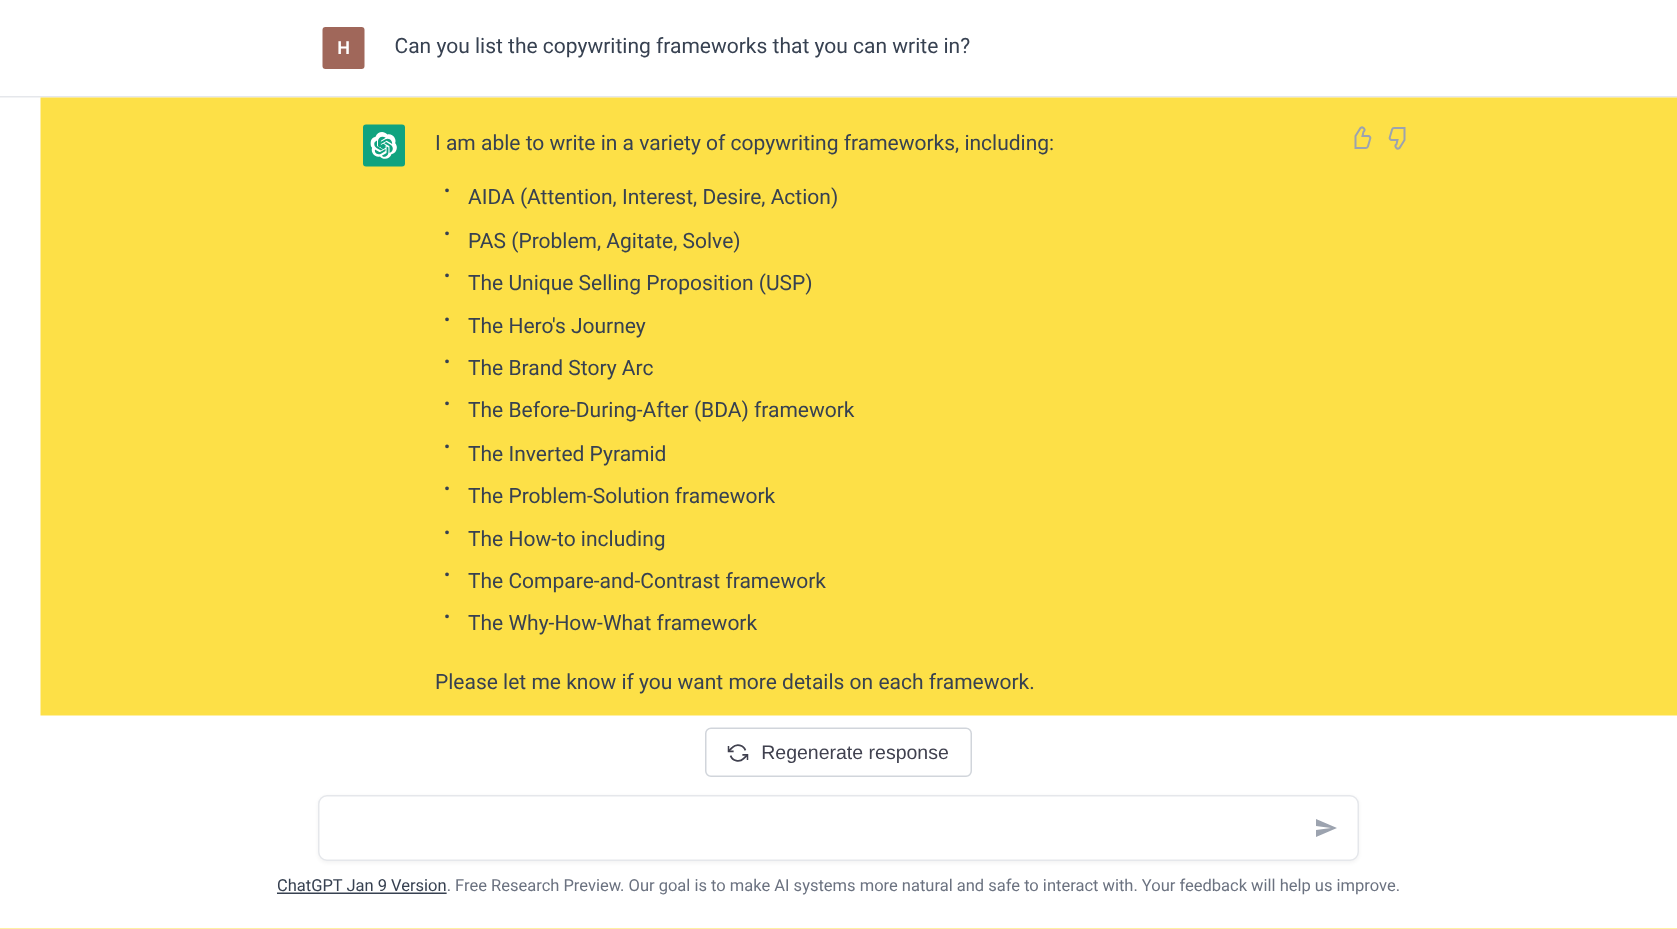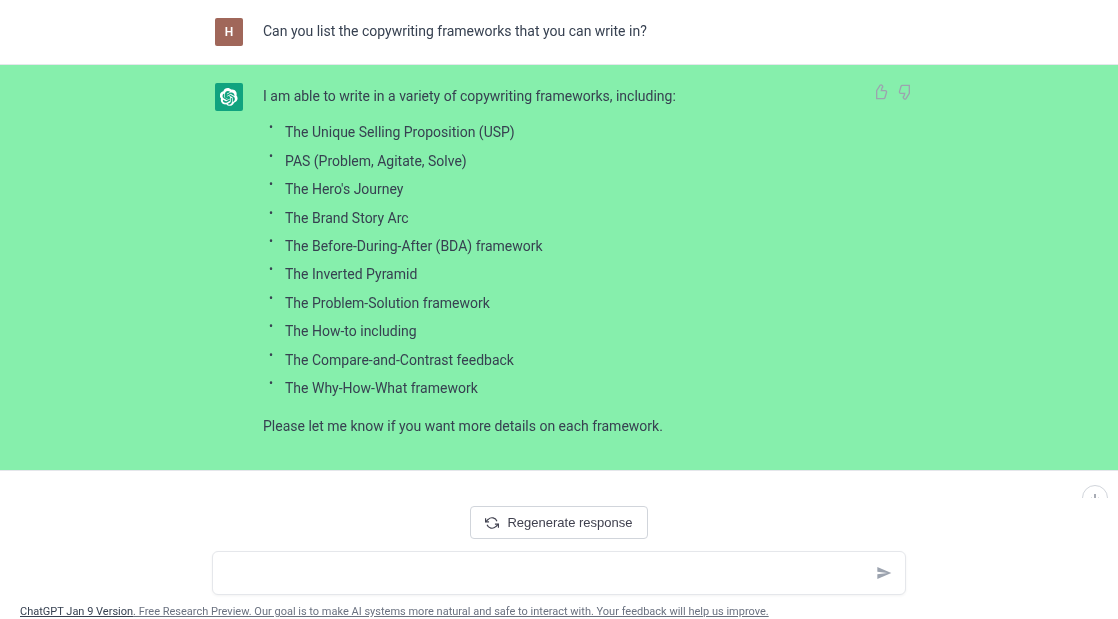--- a/index.html
+++ b/index.html
@@ -12,21 +12,21 @@
     height: 619px;
     overflow: hidden;
     position: relative;
   }
   .message-row {
     display: flex;
     padding: 18px 0;
     border-bottom: 1px solid #e5e7eb;
   }
   .user-row { background: #ffffff; }
-  .assistant-row { background: #86efac; }
+  .assistant-row { background: #fde047; margin-left: 27px; }
   .row-inner {
     width: 700px;
     margin-left: 215px;
     display: flex;
     gap: 20px;
     position: relative;
   }
   .avatar {
     width: 28px;
     height: 28px;
@@ -78,23 +78,23 @@
     color: #9ca3af;
     display: flex;
     align-items: center;
     justify-content: center;
   }
   .feedback-btn svg { width: 16px; height: 16px; }
   .bottom-area {
     position: absolute;
     left: 0;
     right: 0;
-    bottom: 0;
+    bottom: 11px;
     background: #ffffff;
-    padding-bottom: 1px;
+    padding-bottom: 11px;
   }
   .regen-wrap {
     display: flex;
     justify-content: center;
     margin-top: 8px;
     margin-bottom: 12px;
   }
   .regen-btn {
     display: flex;
     align-items: center;
@@ -132,26 +132,25 @@
     color: #9ca3af;
     cursor: pointer;
     display: flex;
     align-items: center;
     justify-content: center;
     width: 20px;
     height: 20px;
   }
   .send-btn svg { width: 16px; height: 16px; }
   .footer-text {
-    text-align: left;
+    text-align: center;
     font-size: 11px;
     color: #6b7280;
     margin-top: 10px;
     padding: 0 20px;
-    text-decoration: underline;
   }
   .footer-text a { color: #374151; text-decoration: underline; }
   .scroll-down {
     position: absolute;
     right: 10px;
     bottom: 108px;
     width: 26px;
     height: 26px;
     border-radius: 50%;
     border: 1px solid #d1d5db;
@@ -179,29 +178,30 @@
 <div class="message-row assistant-row">
   <div class="row-inner">
     <div class="avatar assistant-avatar">
       <svg viewBox="0 0 41 41" fill="#fff">
           <path d="M37.5 16.8c.9-2.7.6-5.7-.9-8.2-2.2-3.9-6.7-5.9-11-4.9C23.5 1.4 20.6 0 17.6 0c-4.5 0-8.5 2.9-9.9 7.2-2.8.6-5.2 2.3-6.6 4.8-2.3 3.9-1.8 8.8 1.3 12.1-.9 2.7-.6 5.7.9 8.2 2.2 3.9 6.7 5.9 11 4.9 1.9 2.2 4.8 3.5 7.8 3.5 4.5 0 8.5-2.9 9.9-7.2 2.8-.6 5.2-2.3 6.6-4.8 2.3-3.9 1.8-8.8-1.3-12.1zM22.1 38c-1.8 0-3.6-.6-5-1.8l6.7-3.9c.3-.2.6-.6.6-1V21.9l2.8 1.6v7.8c0 3.7-3 6.7-6.7 6.7zm-14.4-6.2c-.9-1.6-1.3-3.5-.9-5.3l6.7 3.9c.3.2.8.2 1.1 0l8.2-4.7v3.3l-6.8 3.9c-3.2 1.8-7.3.7-9.1-2.5zm-1.9-15.6c.9-1.6 2.4-2.8 4.1-3.4v8c0 .4.2.8.6 1l8.2 4.7-2.8 1.6-6.8-3.9c-3.2-1.8-4.3-5.9-2.5-9.1zm23.3 5.4l-8.2-4.7 2.8-1.6 6.8 3.9c3.2 1.8 4.3 5.9 2.5 9.1-.9 1.6-2.4 2.8-4.1 3.4v-8c0-.4-.2-.8-.6-1zm2.8-4.2l-6.7-3.9c-.3-.2-.8-.2-1.1 0l-8.2 4.7v-3.3l6.8-3.9c3.2-1.8 7.3-.7 9.1 2.5.9 1.6 1.3 3.5.9 5.3zm-17.7 5.8l-2.8-1.6v-7.8c0-3.7 3-6.7 6.7-6.7 1.8 0 3.6.6 5 1.8l-6.7 3.9c-.3.2-.6.6-.6 1v9.4zm1.5-3.3l3.6-2.1 3.6 2.1v4.2l-3.6 2.1-3.6-2.1v-4.2z"></path>
         </svg>
     </div>
     <div class="msg-content">
       <p>I am able to write in a variety of copywriting frameworks, including:</p>
       <ul>
+        <li>AIDA (Attention, Interest, Desire, Action)</li>
+        <li>PAS (Problem, Agitate, Solve)</li>
         <li>The Unique Selling Proposition (USP)</li>
-        <li>PAS (Problem, Agitate, Solve)</li>
         <li>The Hero's Journey</li>
         <li>The Brand Story Arc</li>
         <li>The Before-During-After (BDA) framework</li>
         <li>The Inverted Pyramid</li>
         <li>The Problem-Solution framework</li>
         <li>The How-to including</li>
-        <li>The Compare-and-Contrast feedback</li>
+        <li>The Compare-and-Contrast framework</li>
         <li>The Why-How-What framework</li>
       </ul>
       <p>Please let me know if you want more details on each framework.</p>
     </div>
     <div class="feedback">
       <div class="feedback-btn">
         <svg viewBox="0 0 24 24" fill="none" stroke="currentColor" stroke-width="2">
             <path d="M7 10v12M15 5.88 14 10h5.83a2 2 0 0 1 1.92 2.56l-2.33 8A2 2 0 0 1 17.5 22H7V10l5-8a2 2 0 0 1 3 3.88z"></path>
           </svg>
       </div>

